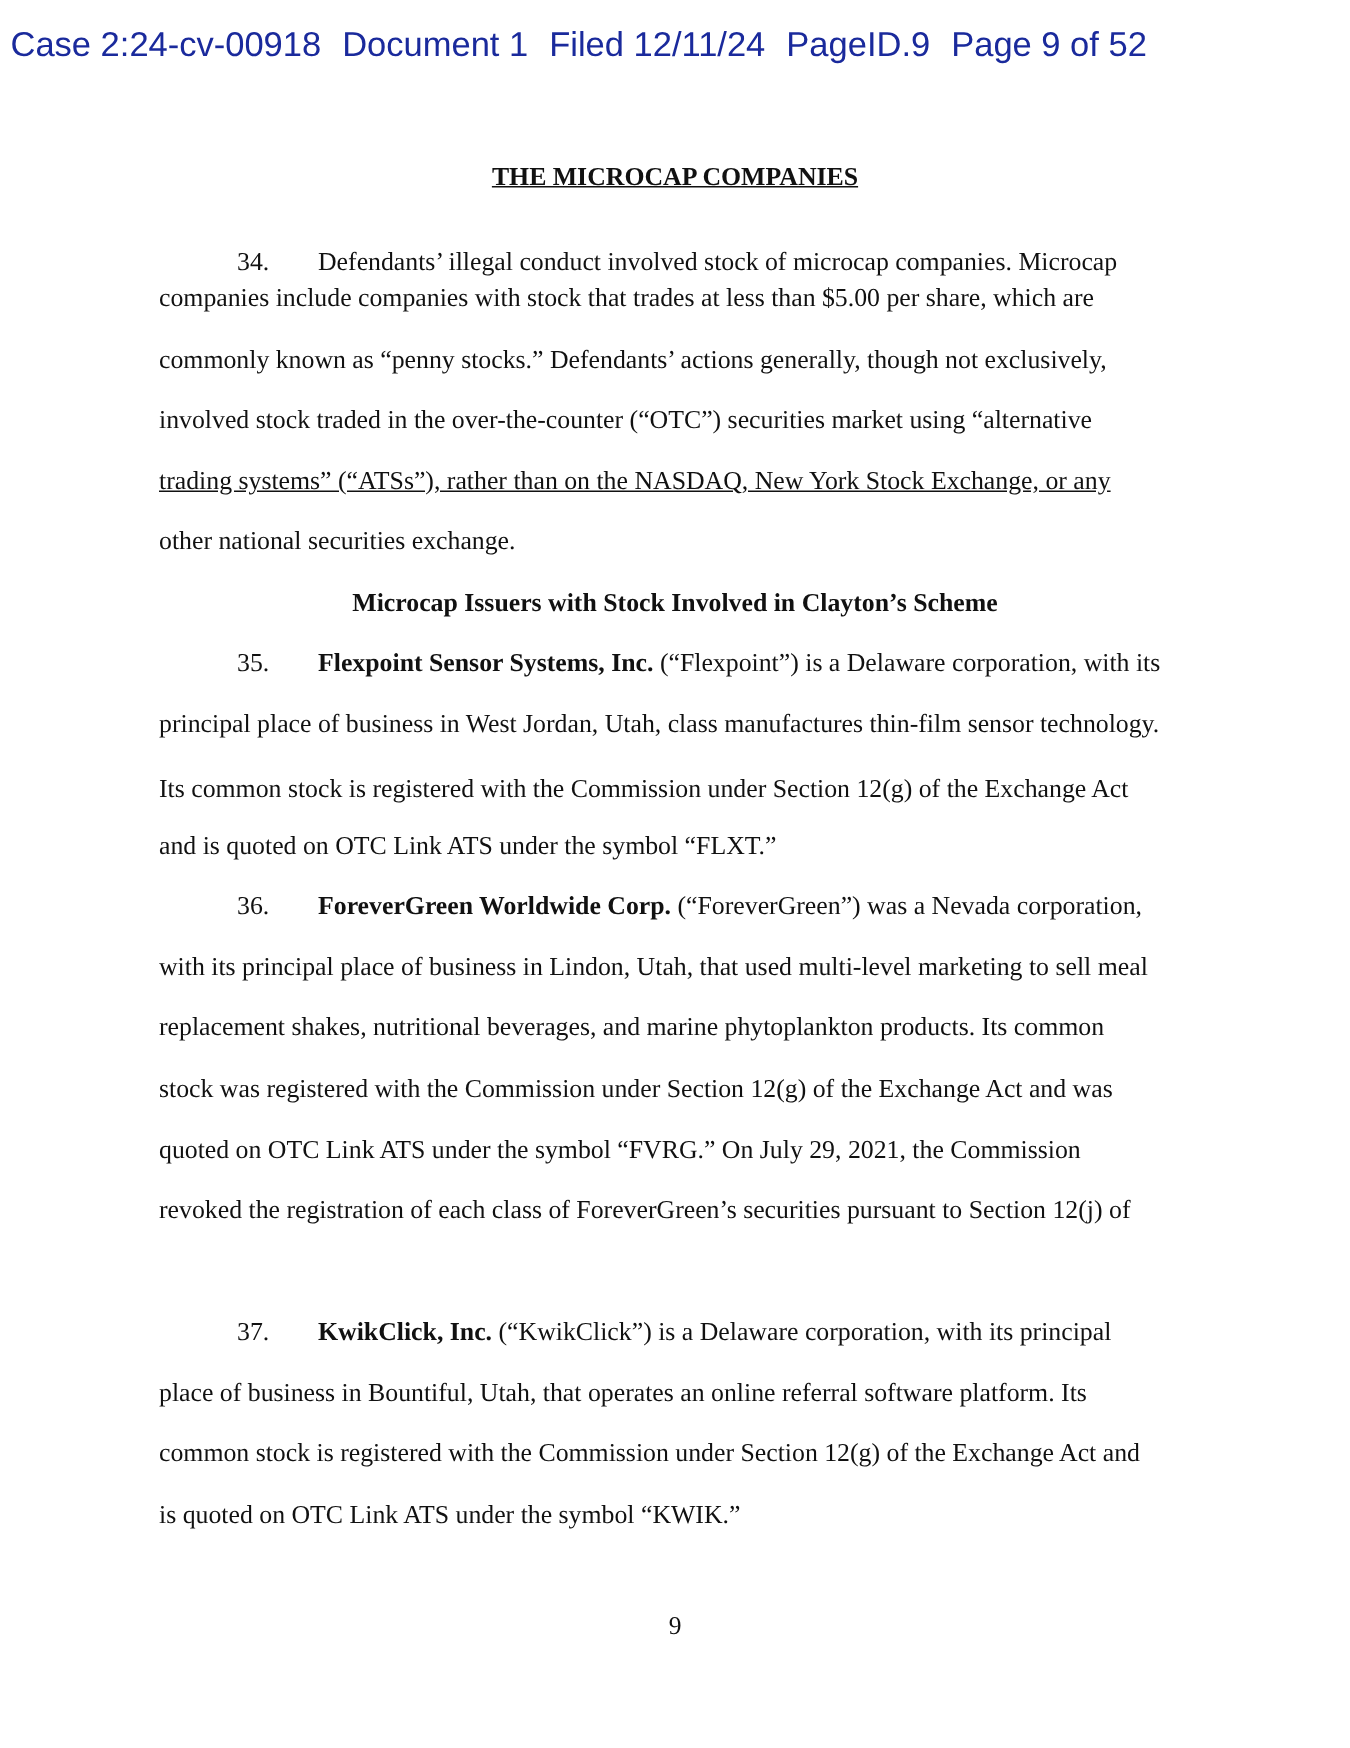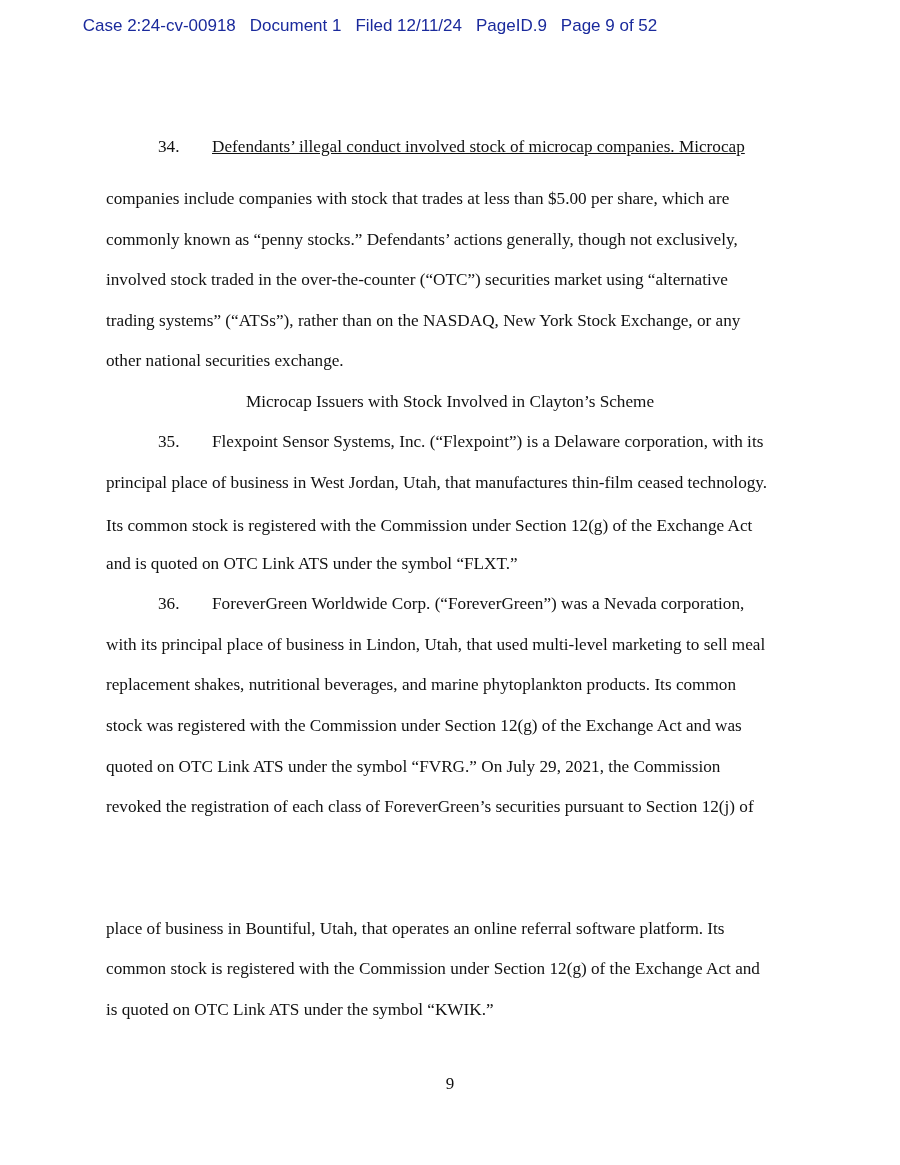--- a/index.html
+++ b/index.html
@@ -1,63 +1,65 @@
 <!DOCTYPE html>
 <html><head>
 <meta charset="utf-8">
 <style>
   html, body { margin: 0; padding: 0; background: #ffffff; }
   body { width: 900px; height: 1165px; position: relative; overflow: hidden; }
   .page { position: absolute; left: 0; top: 0; width: 900px; height: 1165px; background: #ffffff; }
   .header {
     position: absolute; left: 0; top: 16px; width: 740px; text-align: center;
-    font-family: "Liberation Sans", sans-serif; font-size: 17px; color: #1a2a9c;
+    font-family: "Liberation Sans", sans-serif; font-size: 23px; color: #1a2a9c;
     white-space: pre; letter-spacing: 0px;
   }
   .header span { margin: 0 7px; }
   .line {
     position: absolute; font-family: "Liberation Serif", serif; font-size: 17.2px;
     color: #111111; white-space: nowrap; line-height: 20px;
   }
   .center { left: 0; width: 900px; text-align: center; }
   .body { left: 106px; }
   .indent { left: 158px; }
   .para-num { display: inline-block; width: 54px; }
-  b { font-weight: normal; }
+  b { font-weight: bold; }
   .title-u { font-weight: bold; text-decoration: underline; }
   .page-number { position: absolute; left: 0; width: 900px; text-align: center; top: 1074px;
     font-family: "Liberation Serif", serif; font-size: 17px; color: #111; }
 </style>
 </head>
 <body>
 
 <div class="page">
 
   <div class="header"><span>Case 2:24-cv-00918</span><span>Document 1</span><span>Filed 12/11/24</span><span>PageID.9</span><span>Page 9 of 52</span></div>
 
+  <div class="line center" style="top:108px;"><span class="title-u">THE MICROCAP COMPANIES</span></div>
 
-  <div class="line indent" style="top:137px;text-decoration:underline;"><span class="para-num">34.</span><span>Defendants’ illegal conduct involved stock of microcap companies.  Microcap</span></div>
+  <div class="line indent" style="top:165px;"><span class="para-num">34.</span><span>Defendants’ illegal conduct involved stock of microcap companies.  Microcap</span></div>
   <div class="line body" style="top:189px;">companies include companies with stock that trades at less than $5.00 per share, which are</div>
   <div class="line body" style="top:230px;">commonly known as “penny stocks.”  Defendants’ actions generally, though not exclusively,</div>
   <div class="line body" style="top:270px;">involved stock traded in the over-the-counter (“OTC”) securities market using “alternative</div>
-  <div class="line body" style="top:311px;">trading systems” (“ATSs”), rather than on the NASDAQ, New York Stock Exchange, or any</div>
+  <div class="line body" style="top:311px;text-decoration:underline;">trading systems” (“ATSs”), rather than on the NASDAQ, New York Stock Exchange, or any</div>
   <div class="line body" style="top:351px;">other national securities exchange.</div>
 
   <div class="line center" style="top:392px;"><b>Microcap Issuers with Stock Involved in Clayton’s Scheme</b></div>
 
   <div class="line indent" style="top:432px;"><span class="para-num">35.</span><b>Flexpoint Sensor Systems, Inc.</b><span> (“Flexpoint”) is a Delaware corporation, with its</span></div>
-  <div class="line body" style="top:473px;">principal place of business in West Jordan, Utah, that manufactures thin-film ceased technology.</div>
+  <div class="line body" style="top:473px;">principal place of business in West Jordan, Utah, class manufactures thin-film sensor technology.</div>
   <div class="line body" style="top:516px;">Its common stock is registered with the Commission under Section 12(g) of the Exchange Act</div>
   <div class="line body" style="top:554px;">and is quoted on OTC Link ATS under the symbol “FLXT.”</div>
 
   <div class="line indent" style="top:594px;"><span class="para-num">36.</span><b>ForeverGreen Worldwide Corp.</b><span> (“ForeverGreen”) was a Nevada corporation,</span></div>
   <div class="line body" style="top:635px;">with its principal place of business in Lindon, Utah, that used multi-level marketing to sell meal</div>
   <div class="line body" style="top:675px;text-align:center;">replacement shakes, nutritional beverages, and marine phytoplankton products.  Its common</div>
   <div class="line body" style="top:716px;">stock was registered with the Commission under Section 12(g) of the Exchange Act and was</div>
   <div class="line body" style="top:757px;">quoted on OTC Link ATS under the symbol “FVRG.”  On July 29, 2021, the Commission</div>
   <div class="line body" style="top:797px;">revoked the registration of each class of ForeverGreen’s securities pursuant to Section 12(j) of</div>
 
+  <div class="line indent" style="top:878px;"><span class="para-num">37.</span><b>KwikClick, Inc.</b><span> (“KwikClick”) is a Delaware corporation, with its principal</span></div>
   <div class="line body" style="top:919px;">place of business in Bountiful, Utah, that operates an online referral software platform.  Its</div>
   <div class="line body" style="top:959px;">common stock is registered with the Commission under Section 12(g) of the Exchange Act and</div>
   <div class="line body" style="top:1000px;">is quoted on OTC Link ATS under the symbol “KWIK.”</div>
 
   <div class="page-number">9</div>
 </div>
 
 </body></html>

